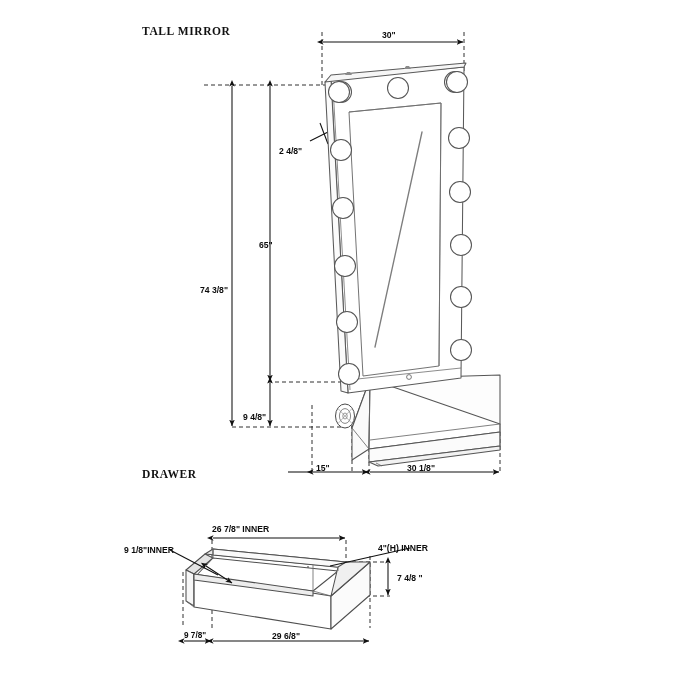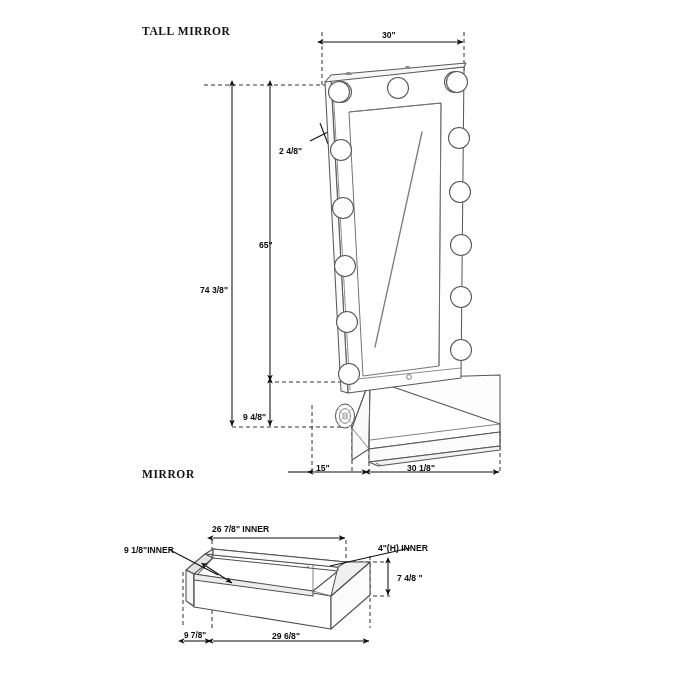--- a/index.html
+++ b/index.html
@@ -220,21 +220,21 @@
 
       <line x1="388" y1="563" x2="388" y2="595" marker-start="url(#arrTail)" marker-end="url(#arrHead)"></line>
 
       <line x1="184" y1="641" x2="211" y2="641" marker-start="url(#arrTail)" marker-end="url(#arrHead)"></line>
 
       <line x1="213" y1="641" x2="369" y2="641" marker-start="url(#arrTail)" marker-end="url(#arrHead)"></line>
     </g>
   </svg>
 
   <div class="section-title" style="left:142px; top:25px;">TALL MIRROR</div>
-  <div class="section-title" style="left:142px; top:468px;">MIRROR</div>
+  <div class="section-title" style="left:142px; top:468px;">DRAWER</div>
 
   <div class="dim-label" style="left:382px; top:30px;">30"</div>
   <div class="dim-label" style="left:279px; top:146px;">2 4/8"</div>
   <div class="dim-label" style="left:259px; top:240px;">65"</div>
   <div class="dim-label" style="left:200px; top:285px;">74 3/8"</div>
   <div class="dim-label" style="left:243px; top:412px;">9 4/8"</div>
   <div class="dim-label" style="left:316px; top:463px;">15"</div>
   <div class="dim-label" style="left:407px; top:463px;">30 1/8"</div>
 
   <div class="dim-label" style="left:212px; top:524px;">26 7/8" INNER</div>

